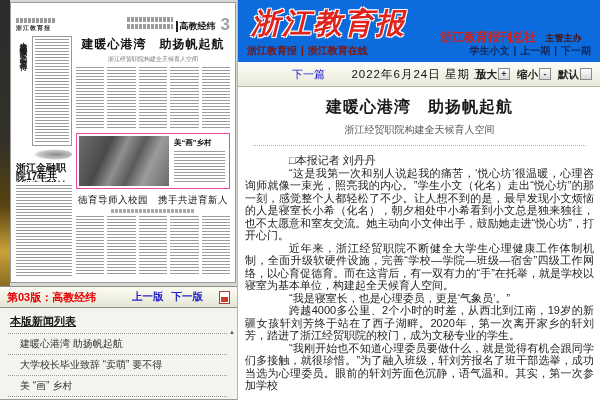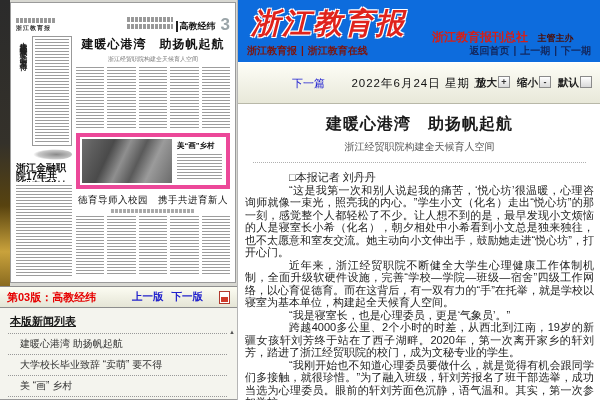--- a/index.html
+++ b/index.html
@@ -31,21 +31,21 @@
   .mini-h3 { font-size:10px; line-height:9px; font-weight:bold; color:#111; flex:none; overflow:hidden; max-height:19px; }
   .col-right { flex:1; display:flex; flex-direction:column; min-width:0; }
   .mini-h1 { font-size:12px; font-weight:bold; text-align:center; color:#111; letter-spacing:1px; white-space:nowrap; overflow:hidden; flex:none; }
   .mini-sub { font-size:6px; color:#777; text-align:center; margin:2px 0 3px; white-space:nowrap; overflow:hidden; flex:none; }
   .cols { display:flex; gap:3px; height:62px; flex:none; }
   .cols.grow { flex:1; height:auto; margin-top:3px; }
   .ft { background-image:repeating-linear-gradient(to bottom,#9d9d9d 0px,#9d9d9d 1px,transparent 1px,transparent 3px); }
   .ft.fill { flex:1; }
   .ftl { height:5px; background-image:repeating-linear-gradient(to right,#999 0 3px,transparent 3px 4px); }
   .w40 { width:40px; margin-bottom:2px; } .w50 { width:46px; }
-  .photo-row { display:flex; gap:3px; border:4px solid #ec4899; padding:2px; height:56px; margin-top:4px; flex:none; }
+  .photo-row { display:flex; gap:3px; border:1px solid #ec4899; padding:2px; height:56px; margin-top:4px; flex:none; }
   .photo { width:90px; flex:none;
            background:linear-gradient(115deg,#6e6e6e 0%,#4a4a4a 30%,#8f8f8f 45%,#5a5a5a 60%,#9b9b9b 75%,#6b6b6b 100%); }
   .cap { flex:1; display:flex; flex-direction:column; gap:3px; padding:2px; min-width:0; }
   .cap-t { font-size:7.5px; font-weight:bold; color:#111; white-space:nowrap; overflow:hidden; flex:none; }
   .mini-h2 { font-size:9.5px; font-weight:normal; text-align:center; color:#111; margin-top:5px; letter-spacing:0.5px; white-space:nowrap; overflow:hidden; flex:none; }
   .mini-subline { height:4px; width:55%; margin:2px auto 0; background:repeating-linear-gradient(to right,#aaa 0 3px,transparent 3px 4px); flex:none; }
 
   .vbar { height:22px; flex:none; border-top:1px solid #8d8d8d; border-bottom:1px solid #8d8d8d;
           background:linear-gradient(#fcfcf2,#e5e5d6); display:flex; align-items:center; padding:0 7px; }
   .vlabel { color:#e60000; font-weight:bold; font-size:11px; white-space:nowrap; }
@@ -58,28 +58,28 @@
   .nl-title { font-size:11px; font-weight:bold; color:#1a1a1a; padding:2px 0 4px 2px; border-bottom:1px dotted #999;text-decoration:underline; }
   .nl-item { font-size:10px; color:#333; padding:3px 0 3px 12px; border-bottom:1px dotted #999; white-space:nowrap; overflow:hidden; cursor:pointer; }
   .scroll-up { position:absolute; top:21px; right:2px; font-size:6px; color:#555; cursor:pointer; line-height:6px; }
 
   
   .right { flex:1; display:flex; flex-direction:column; background:#fff; border-left:1px solid #b5b5b5; min-width:0; }
   .bluehdr { height:62px; flex:none; background:#0d6cdd; position:relative; overflow:hidden; }
   .logo { position:absolute; left:13px; top:4px; font-size:29px; font-weight:bold; font-style:italic;
           color:#e0231c; letter-spacing:2px; white-space:nowrap;
           text-shadow:-1px -1px 0 #fff, 1px -1px 0 #fff, -1px 1px 0 #fff, 1px 1px 0 #fff; cursor:pointer; }
-  .publisher { position:absolute; left:194px; top:27px; white-space:nowrap; }
+  .publisher { position:absolute; left:202px; top:27px; white-space:nowrap; }
   .pub-name { color:#d81e14; font-weight:bold; font-size:12px; }
   .pub-role { color:#4d0d05; font-weight:bold; font-size:9px; margin-left:5px; }
   .hdr-links { position:absolute; bottom:4px; left:9px; right:9px; display:flex; justify-content:space-between; font-size:10px; font-weight:bold; }
   .hl-left { color:#7e1309; } .hl-right { color:#12275e; }
   .hl { cursor:pointer; } .dv { margin:0 4px; }
 
-  .toolbar { height:42px; flex:none; background:linear-gradient(#fdfdf6,#e8e8d9); border-top:1px solid #fff;
+  .toolbar { height:25px; flex:none; background:linear-gradient(#fdfdf6,#e8e8d9); border-top:1px solid #fff;
              border-bottom:1px solid #b8b8a8; display:flex; align-items:center; position:relative; padding:0 8px; }
   .next-article { color:#1a1ad0; font-size:11px; margin-left:46px; cursor:pointer; white-space:nowrap; }
   .tb-date { position:absolute; left:50%; transform:translateX(-50%); font-weight:normal; color:#111;
              font-size:11.5px; letter-spacing:1px; white-space:nowrap; }
   .tb-controls { margin-left:auto; display:flex; font-size:10.5px; color:#222;font-weight:bold; }
   .tb-label { margin-left:7px; cursor:pointer; white-space:nowrap; }
   .tb-btn { width:12px; height:12px; border:1px solid #8a8a8a; background:linear-gradient(#ffffff,#d9d9d9);
             font-size:9px; line-height:10px; text-align:center; color:#333; margin-left:1px; cursor:pointer; flex:none; }
 
   .article { flex:1; padding:10px 4px 0 5px; overflow:hidden; }
@@ -182,21 +182,21 @@
       <div class="logo">浙江教育报</div>
       <div class="publisher">
         <span class="pub-name">浙江教育报刊总社</span>
         <span class="pub-role">主管主办</span>
       </div>
       <div class="hdr-links">
         <div class="hl-left">
           <span class="hl">浙江教育报</span><span class="dv">|</span><span class="hl">浙江教育在线</span>
         </div>
         <div class="hl-right">
-          <span class="hl">返回首页</span><span class="dv">|</span><span class="hl">上一期</span><span class="dv">|</span><span class="hl">下一期</span>
+          <span class="hl">学生小文</span><span class="dv">|</span><span class="hl">上一期</span><span class="dv">|</span><span class="hl">下一期</span>
         </div>
       </div>
     </div>
 
     <div class="toolbar">
       <span class="next-article">下一篇</span>
       <span class="tb-date">2022年6月24日 星期 五</span>
       <span class="tb-controls">
         <span class="tb-label">放大</span>
           <span class="tb-btn">+</span>

